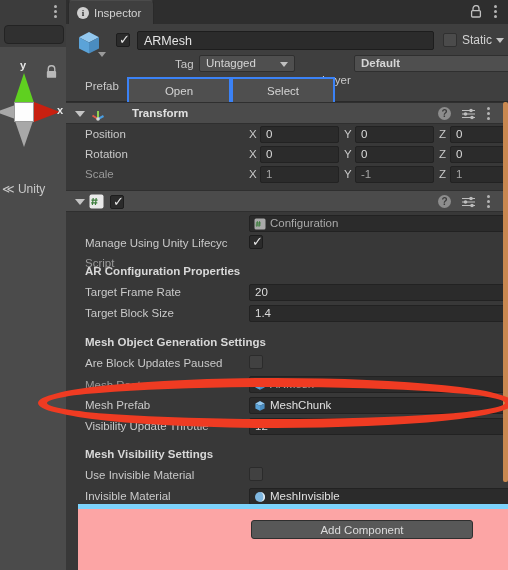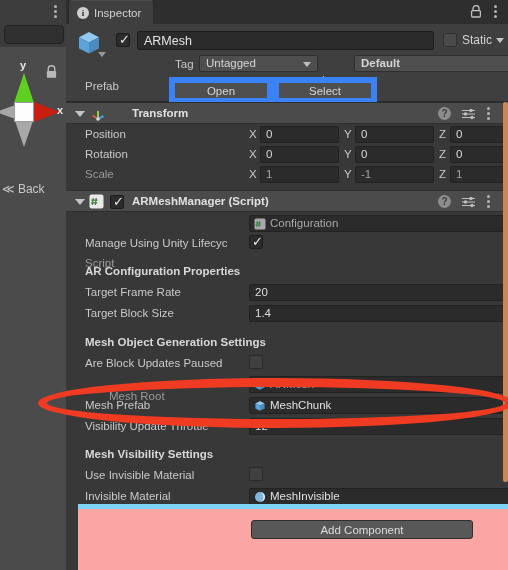--- a/index.html
+++ b/index.html
@@ -57,22 +57,22 @@
   .go-name { position:absolute; left:71px; top:7px; width:297px; height:19px; background:#2b2b2b; border:1px solid #1d1d1d; border-radius:2px;
              color:#e4e4e4; font-size:12.5px; padding:2px 0 0 6px; }
   .static-chk { position:absolute; left:377px; top:9px; width:14px; height:14px; background:#4b4b4b; border:1px solid #303030; border-radius:2px; }
   .static-lbl { position:absolute; left:396px; top:9px; font-size:12px; color:#d2d2d2; }
   .static-caret { position:absolute; left:430px; top:14px; width:0;height:0;border-left:4px solid transparent;border-right:4px solid transparent;border-top:5px solid #c4c4c4; }
 
   .lbl-r { position:absolute; font-size:11.5px; color:#c9c9c9; }
   .ddown { position:absolute; height:17px; background:#4f4f4f; border:1px solid #2f2f2f; border-radius:2px; }
   .ddown span { position:absolute; left:6px; top:1px; font-size:11.5px; color:#d5d5d5; }
   .ddown .ar { position:absolute; right:6px; top:6px; width:0;height:0;border-left:4px solid transparent;border-right:4px solid transparent;border-top:5px solid #c0c0c0; }
-  .btn { position:absolute; height:27px; background:#4f4f4f; border:6px solid #3b82f6; display:flex; align-items:center; justify-content:center;
-         font-size:11.5px; color:#d5d5d5;margin-left:42px; }
+  .btn { position:absolute; height:27px; background:#4f4f4f; border:2px solid #3b82f6; display:flex; align-items:center; justify-content:center;
+         font-size:11.5px; color:#d5d5d5; }
 
   .comp { position:absolute; left:0; width:442px; background:#383838; }
   .comp-head { position:absolute; left:0; width:442px; height:22px; background:#4b4b4b; border-top:1px solid #2f2f2f; border-bottom:1px solid #2f2f2f; }
   .foldout { position:absolute; left:9px; top:8px; width:0;height:0;border-left:5px solid transparent;border-right:5px solid transparent;border-top:6px solid #c4c4c4; }
   .comp-title { position:absolute; font-size:11.5px; font-weight:bold; color:#e0e0e0; top:4px; }
   .hdr-icons { position:absolute; right:8px; top:4px; width:62px; height:14px; }
   .q-icon { position:absolute; left:0; top:0; width:13px; height:13px; border-radius:50%; background:#8d8d8d; color:#3c3c3c;
             font-size:10px; font-weight:bold; line-height:13px; text-align:center; }
   .preset-icon { position:absolute; left:23px; top:1px; width:15px; height:12px; }
   .k-icon { position:absolute; left:49px; top:0px; width:4px; height:14px; }
@@ -123,21 +123,21 @@
           <path d="M3.5 6.5 V4.2 a3.5 3.5 0 0 1 7 0 V6.5" fill="none" stroke="#b9b9b9" stroke-width="1.5"></path>
           <rect x="2" y="6.4" width="10" height="7.4" rx="1" fill="#b9b9b9"></rect>
         </svg>
         <div class="cone cone-left"></div>
         <div class="cone cone-up"></div>
         <div class="cone cone-down"></div>
         <div class="cone cone-right"></div>
         <div class="gizmo-center"></div>
         <div class="axis-lbl axis-y">y</div>
         <div class="axis-lbl axis-x">x</div>
-        <div class="gizmo-mode">≪ Back</div>
+        <div class="gizmo-mode">≪ Unity</div>
       </div>
     </div>
   </div>
 
   <div class="inspector">
 
     <div class="tabbar">
       <div class="tab">
         <span class="info-icon">i</span>
         <span class="tab-label">Inspector</span>
@@ -163,21 +163,21 @@
 
       <div class="go-check">
         <span class="chk-mark">✓</span>
       </div>
       <div class="go-name">ARMesh</div>
       <div class="static-chk"></div>
       <div class="static-lbl">Static</div>
       <div class="static-caret"></div>
 
       <div class="lbl-r" style="left:109px; top:34px;">Tag</div>
-      <div class="ddown" style="left:133px; top:31px; width:119px;">
+      <div class="ddown" style="left:133px; top:31px; width:96px;">
         <span>Untagged</span>
         <i class="ar"></i>
       </div>
       <div class="lbl-r" style="left:256px; top:50px;">Layer</div>
       <div class="ddown" style="left:288px; top:31px; width:172px;font-weight:bold;">
         <span>Default</span>
         <i class="ar"></i>
       </div>
 
       <div class="lbl-r" style="left:19px; top:56px;">Prefab</div>
@@ -257,21 +257,20 @@
 
     <div class="comp-head" style="top:190px;">
       <div class="foldout"></div>
       <svg style="position:absolute;left:23px;top:3px;width:15px;height:15px;" viewBox="0 0 15 15">
         <rect x="0.5" y="0.5" width="14" height="14" rx="2" fill="#e9e9e9"></rect>
         <path d="M4.2 4 L3.4 11 M7.2 4 L6.4 11 M2.4 6.2 H8.6 M2.1 8.8 H8.3" stroke="#3d7d3d" stroke-width="1.2" fill="none"></path>
       </svg>
       <div class="go-check" style="left:44px; top:4px;">
         <span class="chk-mark">✓</span>
       </div>
-      <div class="comp-title" style="left:66px;">ARMeshManager (Script)</div>
       <div class="hdr-icons">
         <span class="q-icon">?</span>
         <svg class="preset-icon" viewBox="0 0 15 12">
           <path d="M1 2.5 H14 M1 6 H14 M1 9.5 H14" stroke="#bdbdbd" stroke-width="1.2"></path>
           <circle cx="10" cy="2.5" r="1.8" fill="#bdbdbd"></circle>
             <circle cx="4.5" cy="6" r="1.8" fill="#bdbdbd"></circle>
             <circle cx="11" cy="9.5" r="1.8" fill="#bdbdbd"></circle>
         </svg>
         <span class="k-icon">
             <i></i>
@@ -305,21 +304,21 @@
         </div>
       <div class="prop-lbl" style="left:19px; top:95px;">Target Block Size</div>
       <div class="field" style="left:183px; top:93px; width:280px;">
           <span class="v">1.4</span>
         </div>
 
       <div class="sect-lbl" style="left:19px; top:124px;">Mesh Object Generation Settings</div>
       <div class="prop-lbl" style="left:19px; top:145px;">Are Block Updates Paused</div>
       <div class="chkbox empty" style="left:183px; top:143px;"></div>
 
-      <div class="prop-lbl dim" style="left:19px; top:178px;margin-left:24px;">Mesh Root</div>
+      <div class="prop-lbl dim" style="left:19px; top:167px;">Mesh Root</div>
       <div class="objfield" style="left:183px; top:164px; width:280px;">
         <svg class="oi" viewBox="0 0 12 12">
           <path d="M6 1 L10.6 3.4 L6 5.8 L1.4 3.4 Z" fill="#93c8ef"></path>
           <path d="M1.4 3.4 L6 5.8 L6 10.8 L1.4 8.4 Z" fill="#5ba3d8"></path>
           <path d="M10.6 3.4 L6 5.8 L6 10.8 L10.6 8.4 Z" fill="#4a8cc0"></path>
         </svg>
         <span class="on dim">ARMesh</span>
 
       </div>
 

